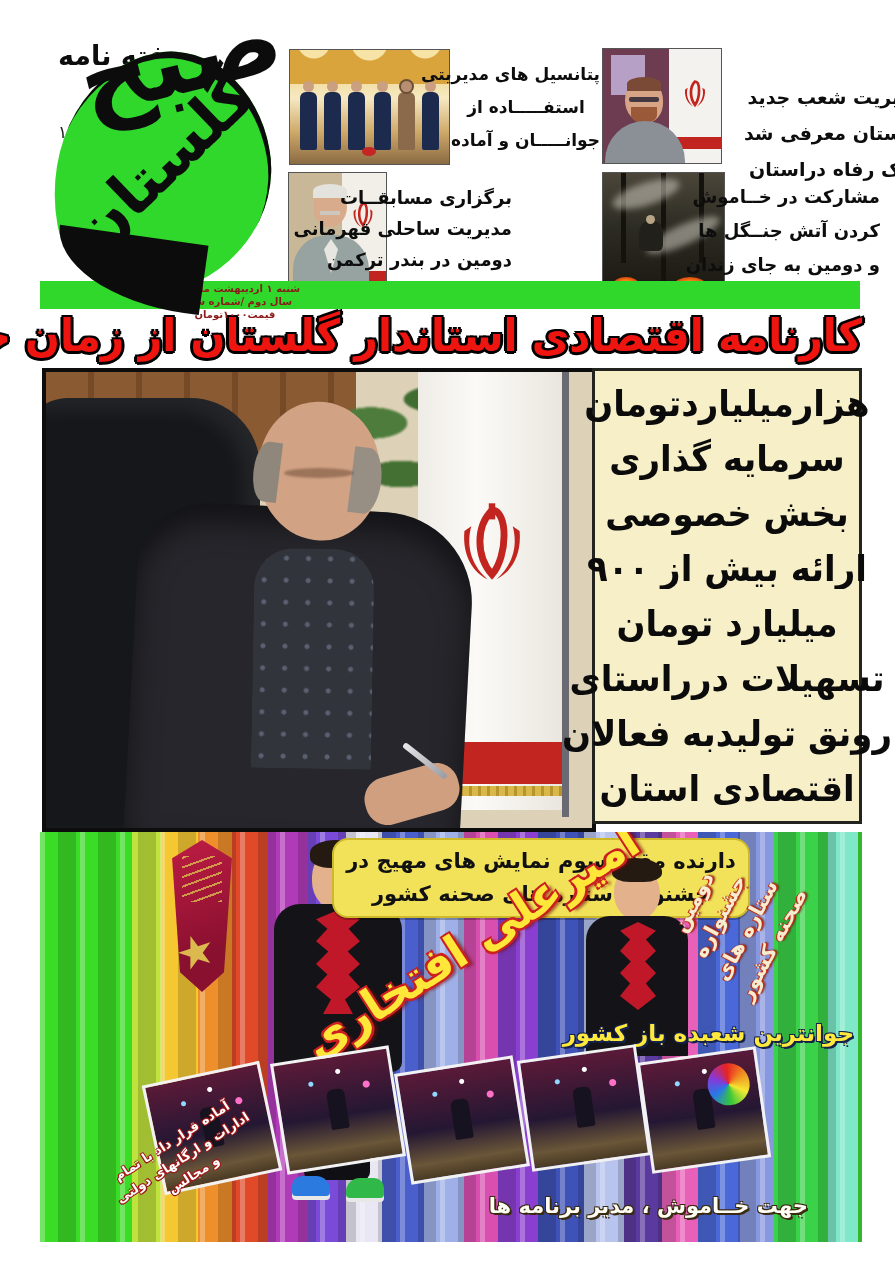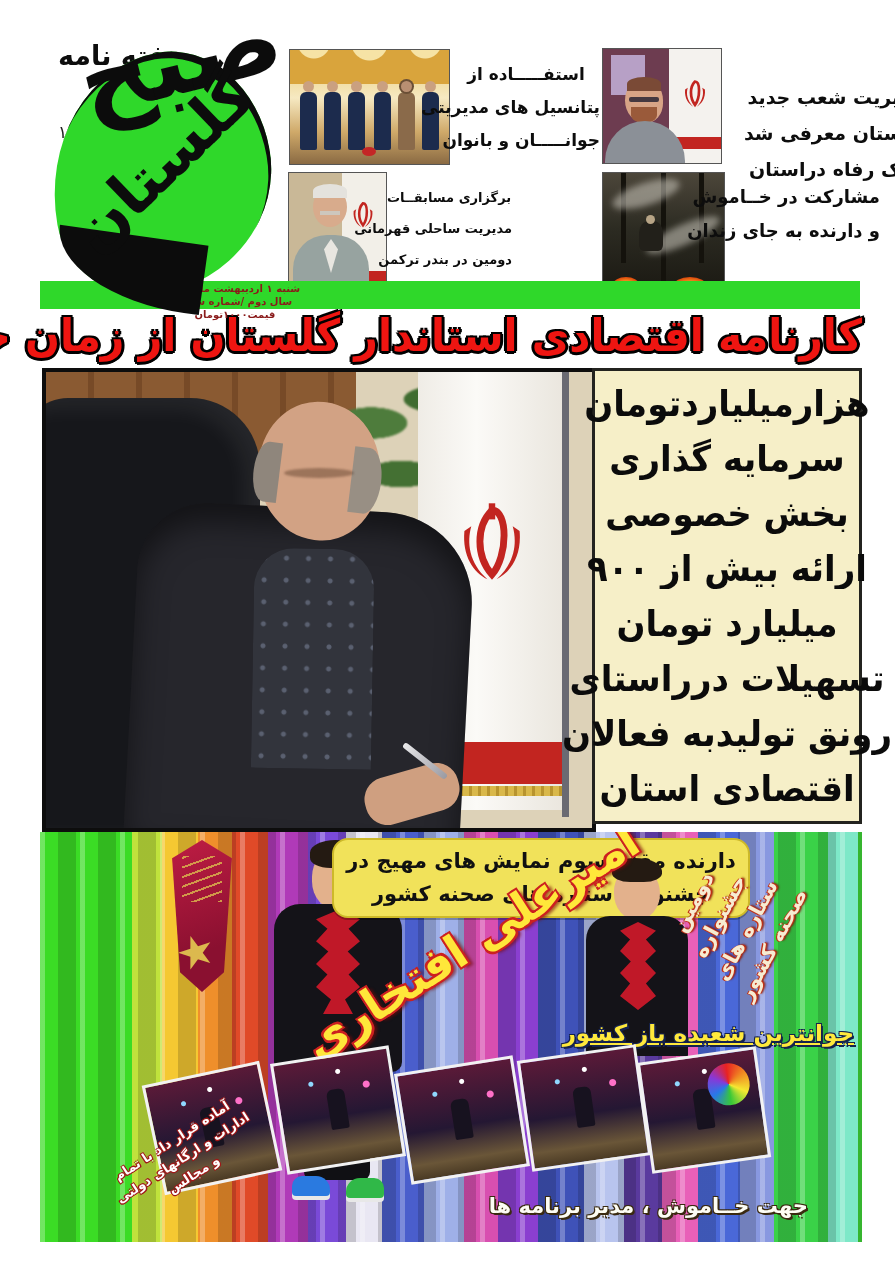--- a/index.html
+++ b/index.html
@@ -24,21 +24,21 @@
     border-radius:0 0 0 90% / 0 0 0 100%;transform:rotate(18deg);
   }
   .logo-top{position:absolute;right:-2px;top:-34px;font-size:98px;font-weight:bold;color:#0c0c0c;transform:rotate(-14deg);line-height:1;}
   .logo-bottom{position:absolute;left:6px;top:88px;font-size:62px;font-weight:bold;color:#0c0c0c;transform:rotate(-44deg);line-height:1;letter-spacing:2px;}
   
   .tphoto{border:1px solid #555;overflow:hidden;background:#ccc;}
   .caption{font-weight:bold;color:#0d0d0d;text-align:center;direction:rtl;}
   .caption div{white-space:nowrap;}
   .cap-youth{left:452px;top:58px;width:148px;font-size:17px;line-height:33px;}
   .cap-bank{left:749px;top:55px;width:173px;font-size:19px;line-height:36px;margin-top:24px;}
-  .cap-volley{left:386px;top:182px;width:126px;font-size:13px;line-height:31px;}
+  .cap-volley{left:386px;top:182px;width:126px;font-size:18px;line-height:31px;}
   .cap-fire{left:704px;top:180px;width:168px;font-size:18px;line-height:34px;padding-left:8px;}
   
   .ph-group{left:289px;top:49px;width:159px;height:114px;background:linear-gradient(180deg,#e9c769 0%,#f6e9c2 42%,#cfa969 72%,#8a6a43 100%);}
   .ph-group .curtain{position:absolute;top:0;left:0;right:0;height:34px;
     background:
       radial-gradient(circle at 15% -8px,#f6e3a5 0 16px,transparent 17px),
       radial-gradient(circle at 50% -8px,#f6e3a5 0 18px,transparent 19px),
       radial-gradient(circle at 85% -8px,#f6e3a5 0 16px,transparent 17px),
       #d9a43c;}
   .person{position:absolute;bottom:14px;width:17px;height:58px;background:#1c2b4d;border-radius:6px 6px 2px 2px;}
@@ -152,21 +152,21 @@
     clip-path:polygon(50% 0,100% 10%,72% 20%,100% 33%,70% 45%,100% 58%,72% 70%,100% 84%,50% 100%,0 84%,28% 70%,0 58%,30% 45%,0 33%,28% 20%,0 10%);}
   .festival-mark{position:absolute;left:640px;top:18px;width:150px;height:170px;
     font-size:21px;font-weight:bold;color:#f6ecd2;text-align:center;line-height:30px;
     text-shadow:1px 1px 0 #c23014,-1px -1px 0 #c23014,2px 2px 2px rgba(120,20,10,.8);
     transform:rotate(-62deg);direction:rtl;}
   .performer-name{position:absolute;left:300px;top:66px;width:320px;
     font-size:46px;font-weight:bold;color:#ffe73a;text-align:center;white-space:nowrap;
     transform:rotate(-33deg);line-height:1.1;
     text-shadow:2px 2px 0 #cc2020,-2px -2px 0 #cc2020,2px -2px 0 #cc2020,-2px 2px 0 #cc2020,4px 4px 3px rgba(120,10,10,.6);}
   .youngest{position:absolute;left:548px;top:188px;width:266px;font-size:23px;font-weight:bold;color:#ffe93c;text-align:center;white-space:nowrap;
-    text-shadow:2px 2px 0 #15224e,-1px -1px 0 #15224e,1px -1px 0 #15224e,-1px 1px 0 #15224e;text-decoration:underline;}
+    text-shadow:2px 2px 0 #15224e,-1px -1px 0 #15224e,1px -1px 0 #15224e,-1px 1px 0 #15224e;}
   .perf{position:absolute;width:120px;height:112px;border:3px solid #f2f2f2;box-sizing:border-box;
     background:
       radial-gradient(circle 5px at 78% 30%,#ff70c8 0 3px,transparent 4px),
       radial-gradient(circle 4px at 30% 22%,#8fd8ff 0 2px,transparent 3px),
       radial-gradient(circle 3px at 55% 14%,#fff 0 2px,transparent 3px),
       linear-gradient(180deg,#5a1a38 0%,#241733 55%,#6a5638 86%,#4a3a24 100%);}
   .perf::before{content:"";position:absolute;left:42%;top:30%;width:18px;height:40px;background:#17121f;border-radius:6px 6px 2px 2px;}
   .perf.umbrella::after{content:"";position:absolute;right:8px;top:10px;width:42px;height:42px;border-radius:50%;
     background:conic-gradient(#e82222,#f08c22,#f5e832,#38c838,#2878e8,#8838d8,#e82222);}
   .contract{position:absolute;left:58px;top:296px;width:170px;transform:rotate(-33deg);
@@ -194,23 +194,23 @@
     <div class="curtain"></div>
     <div class="person" style="left:10px"></div>
     <div class="person" style="left:34px"></div>
     <div class="person" style="left:58px"></div>
     <div class="person" style="left:84px"></div>
     <div class="person lady" style="left:108px"></div>
     <div class="person" style="left:132px"></div>
     <div class="flowers"></div>
   </div>
   <div class="abs caption cap-youth">
+    <div>پتانسیل های مدیریتی</div>
     <div>استفـــــاده از</div>
-    <div>پتانسیل های مدیریتی</div>
-    <div>جوانـــــان و بانوان</div>
+    <div>جوانـــــان و آماده</div>
   </div>
 
   <div class="abs tphoto ph-bank">
     <div class="wall"></div>
     <div class="flagw">
       <svg viewBox="0 0 40 40" style="position:absolute;left:8px;top:26px;width:36px;height:40px">
         <path d="M20 5 C14 11 14 23 20 31 C26 23 26 5 20 5 Z" fill="none" stroke="#c22520" stroke-width="3"></path>
         <path d="M9 14 C8 24 13 30 18 33 C11 26 10 18 12 12 Z" fill="#c22520"></path>
         <path d="M31 14 C32 24 27 30 22 33 C29 26 30 18 28 12 Z" fill="#c22520"></path>
       </svg>
@@ -249,21 +249,22 @@
     <div class="trunk" style="left:58px;height:110px"></div>
     <div class="trunk" style="left:96px"></div>
     <div class="smoke" style="left:8px;top:10px;width:70px;height:22px;transform:rotate(-18deg)"></div>
     <div class="smoke" style="left:40px;top:52px;width:80px;height:20px;transform:rotate(-24deg)"></div>
     <div class="fig"></div>
     <div class="flame" style="left:10px;bottom:4px;width:26px;height:16px;background:radial-gradient(#f6a row,#f07818 30%,#e8420a 70%,transparent);background:radial-gradient(#f5c040 10%,#f07818 45%,rgba(232,66,10,.9) 75%,transparent)"></div>
     <div class="flame" style="left:70px;bottom:2px;width:34px;height:18px;background:radial-gradient(#f5c040 10%,#f07818 45%,rgba(232,66,10,.9) 75%,transparent)"></div>
   </div>
   <div class="abs caption cap-fire">
     <div>مشارکت در خــاموش</div>
-    <div>و دارنده به جای زندان</div>
+    <div>کردن آتش جنــگل ها</div>
+    <div>و دومین به جای زندان</div>
   </div>
 
   <div class="abs green-bar"></div>
   <div class="abs dateline">
     <div>شنبه ۱ اردیبهشت ماه۱۳۹۷</div>
     <div>سال دوم /شماره سوم/قیمت۱۰۰۰تومان</div>
   </div>
 
   <div class="abs headline">کارنامه اقتصادی استاندار گلستان از زمان حضور اعلام شد</div>
 

